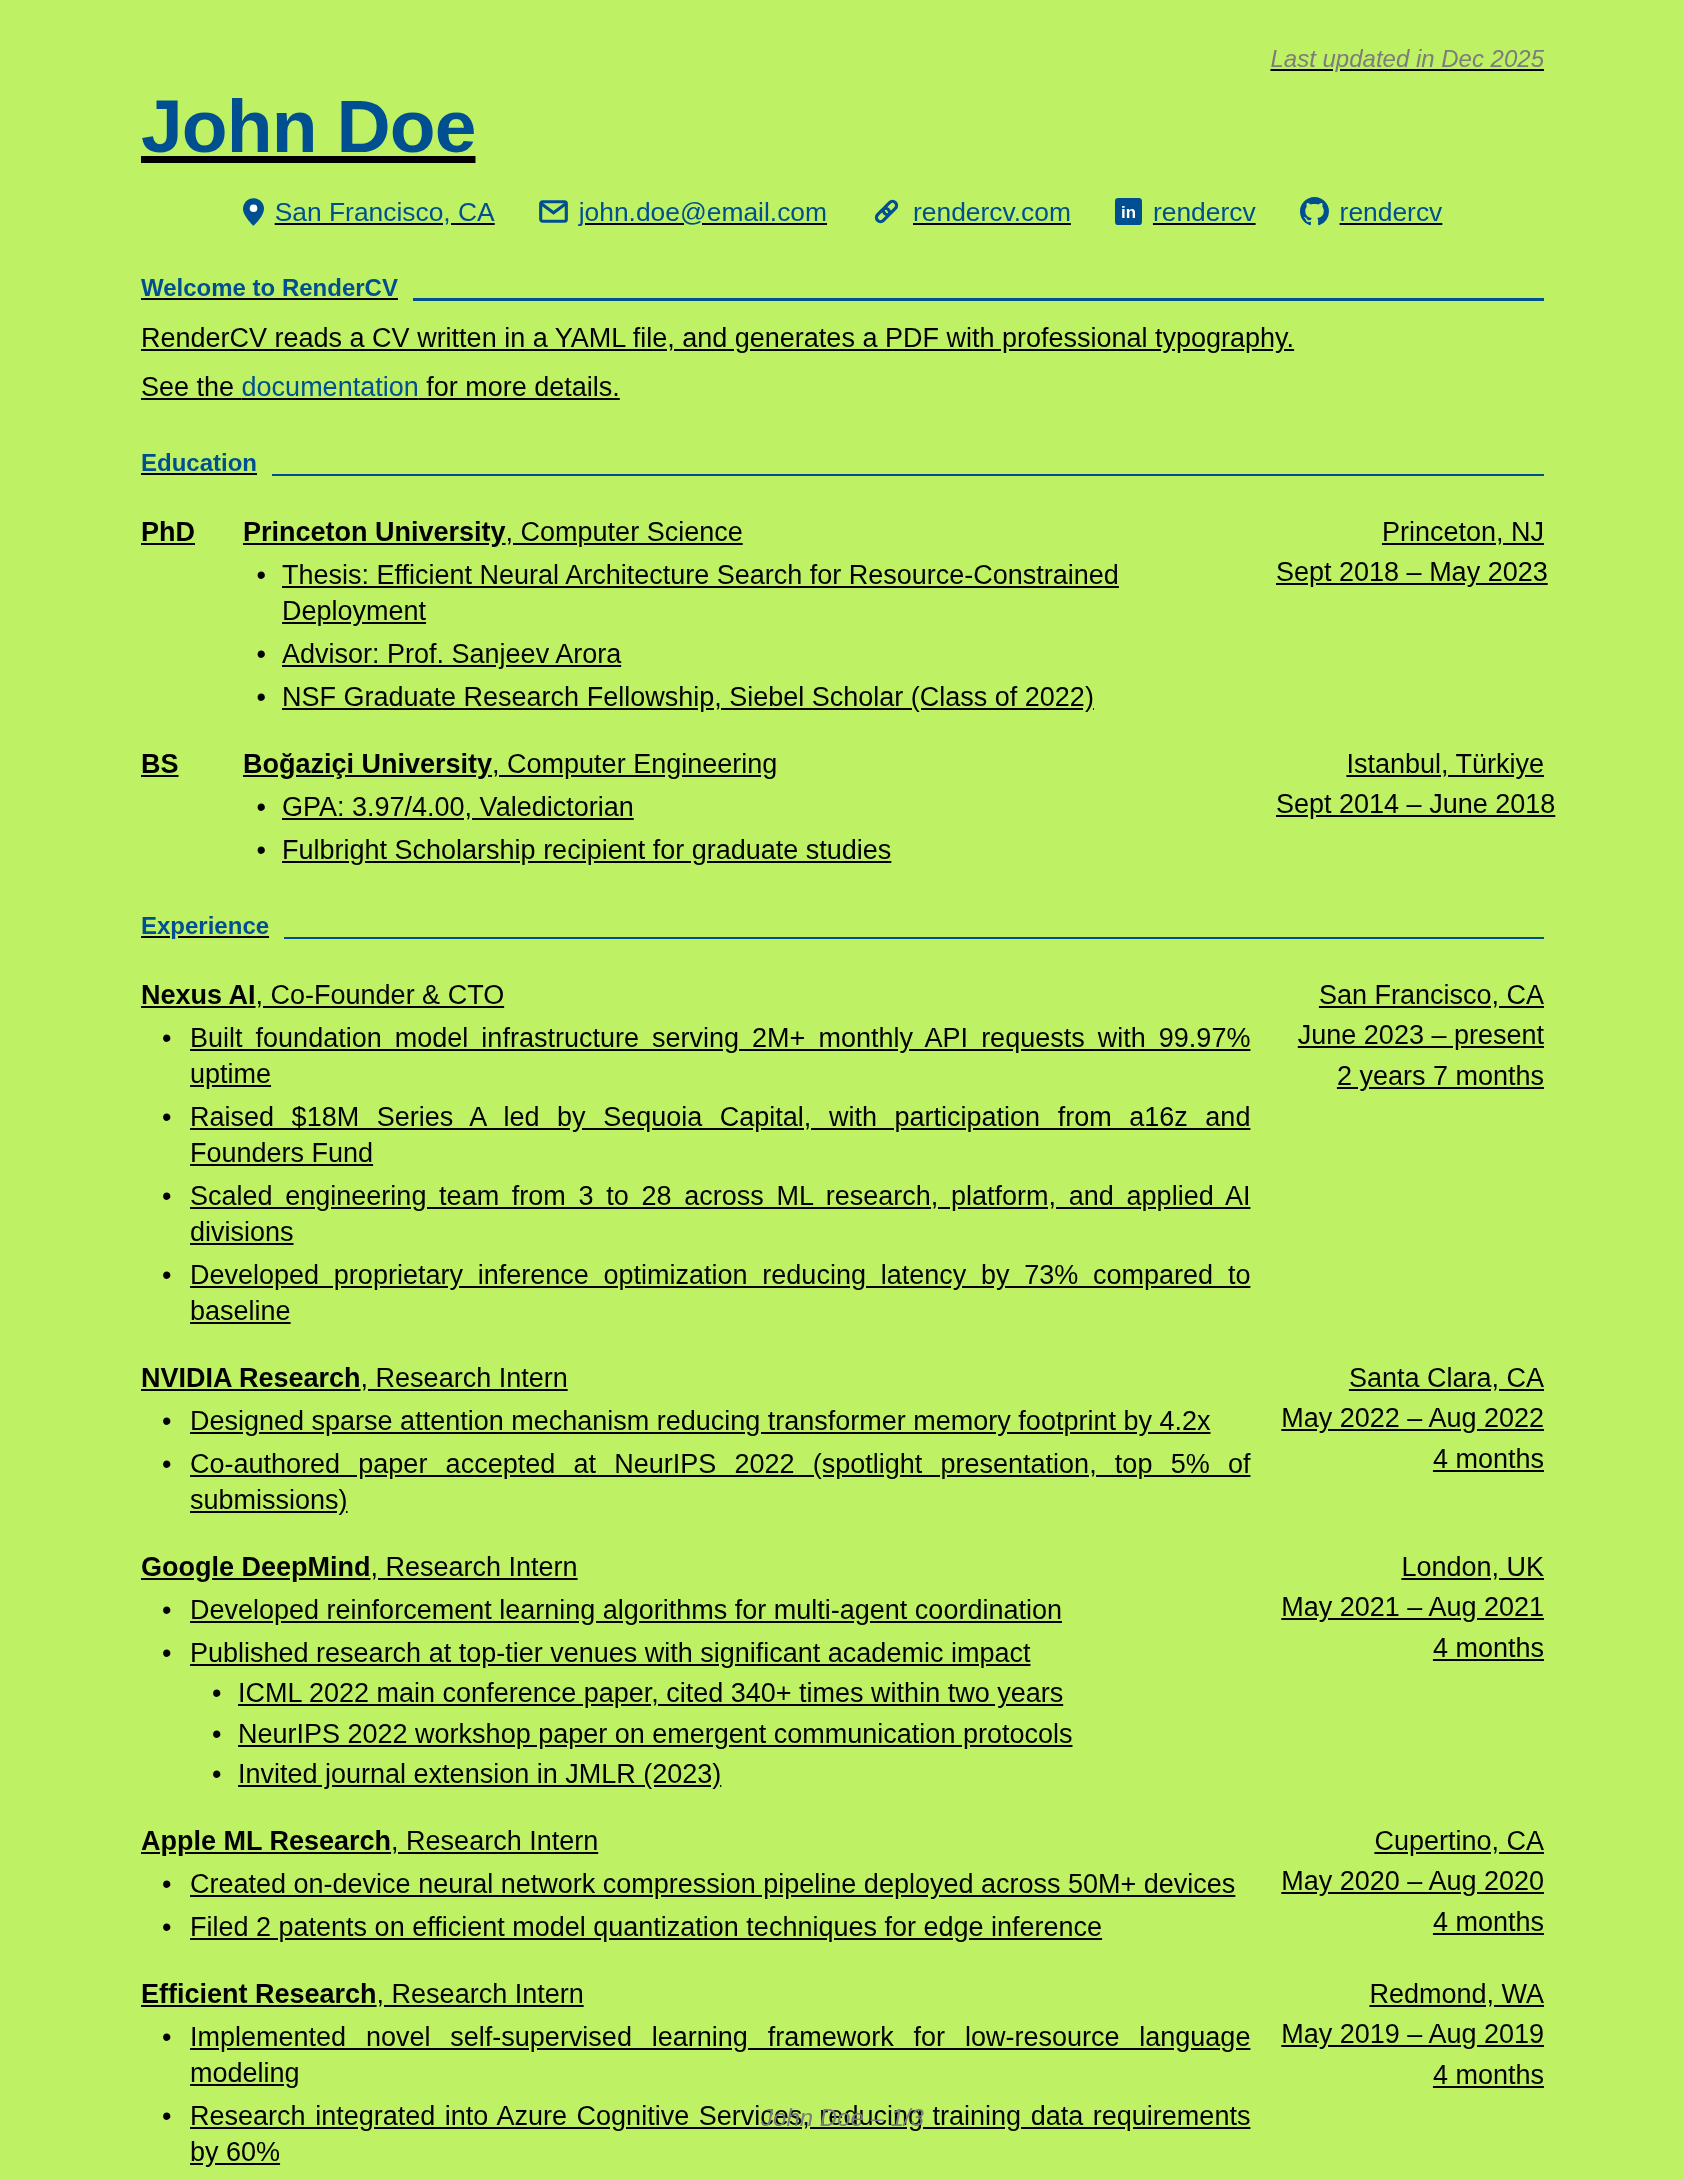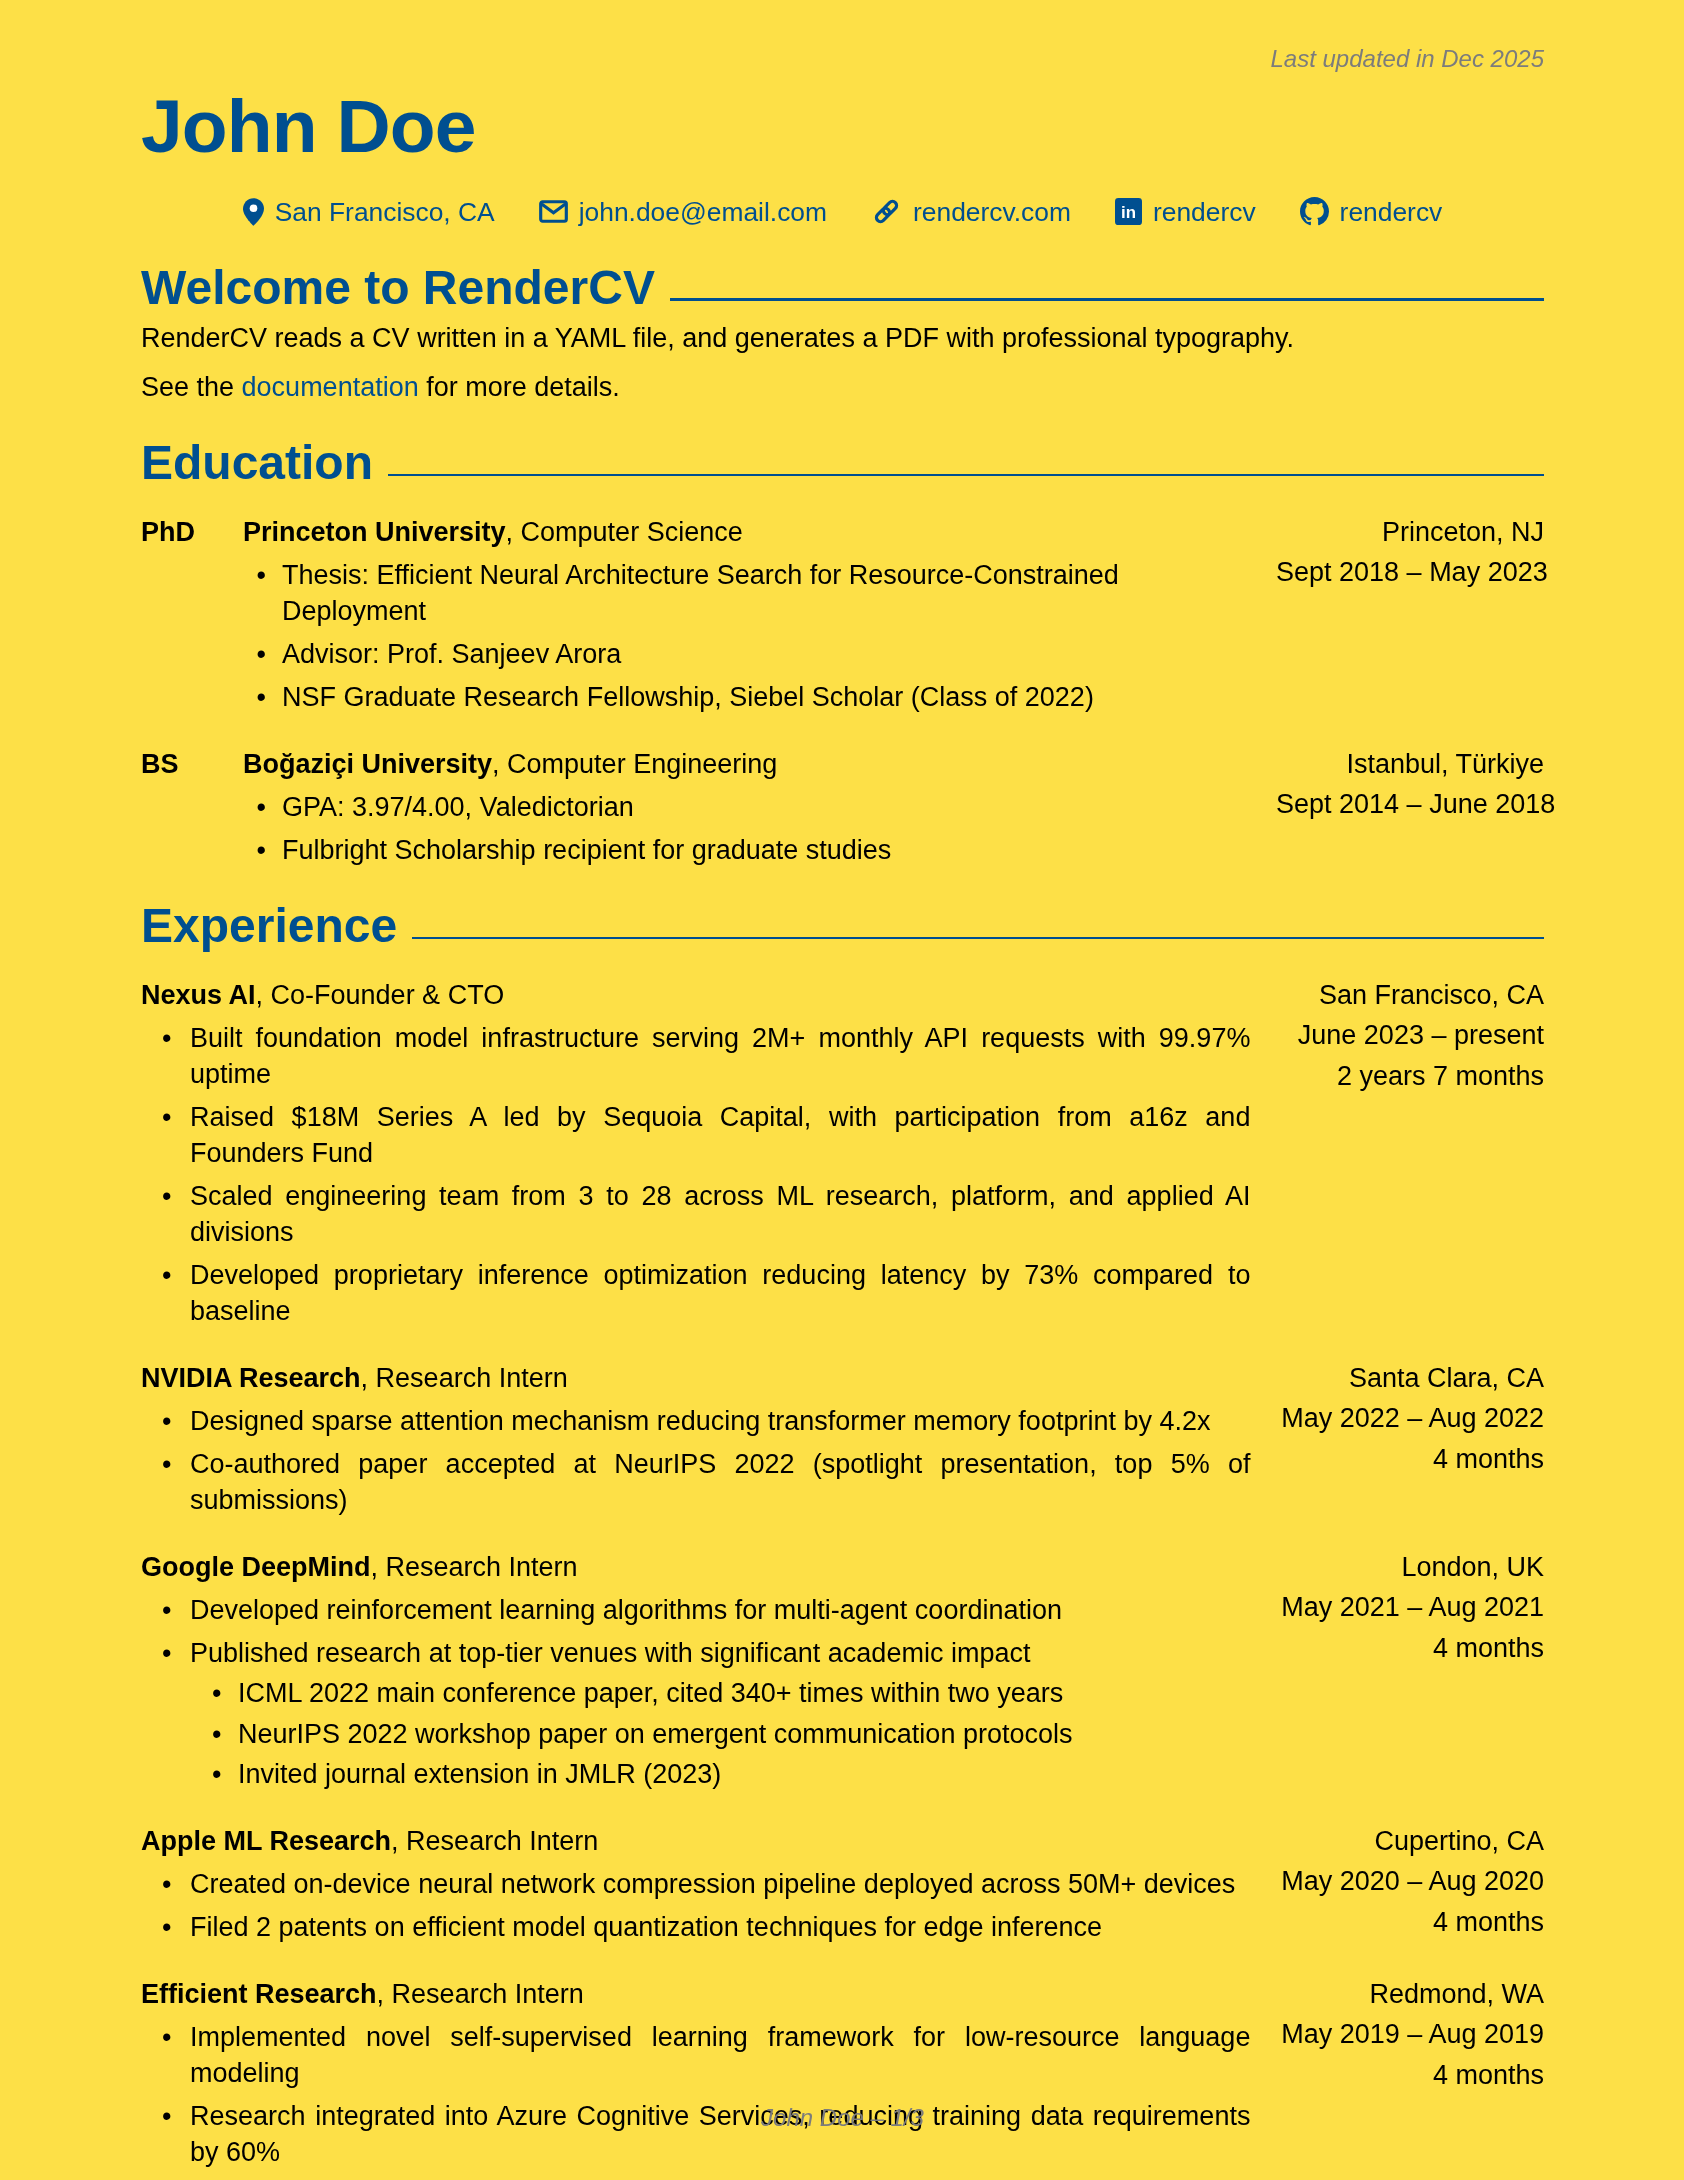--- a/index.html
+++ b/index.html
@@ -1,27 +1,28 @@
 <!DOCTYPE html>
 <html lang="en" style="font-size:13.6px"><head>
 <meta charset="utf-8">
 <style>
   * { margin: 0; padding: 0; box-sizing: border-box; }
   html, body { background: #ffffff; }
   .page {
     position: relative;
     width: 1685px;
     height: 2181px;
-    background: #fde047;
+    background: #bef264;
     padding: 44px 141px 0 141px;
     font-family: "Liberation Sans", sans-serif;
     font-size: 27px;
     line-height: 36px;
     color: #000000;
     overflow: hidden;
+    text-decoration: underline;
   }
   .top-note {
     text-align: right;
     font-style: italic;
     color: #7c7c7c;
     font-size: 24px;
     line-height: 29px;
   }
   .name {
     margin-top: 12px;
@@ -44,21 +45,21 @@
   .contact-item { display: flex; align-items: center; gap: 11px; white-space: nowrap; }
   .cicon { display: flex; align-items: center; }
   .cicon svg { display: block; }
 
   .section { margin-top: 37px; }
   .section-heading {
     display: flex;
     align-items: flex-end;
     gap: 15.3px;
     color: #004f90;
-    font-size: 48px;
+    font-size: 24px;
     line-height: 41px;
     font-weight: 700;
   }
   .section-heading .rule { flex: 1; height: 2.6px; background: #004f90; margin-bottom: 6.8px; }
 
   .para { margin-top: 12.8px; }
   .link { color: #004f90; }
 
   .entry { display: flex; margin-top: 31px; }
   .entry:first-of-type { margin-top: 20.4px; }

